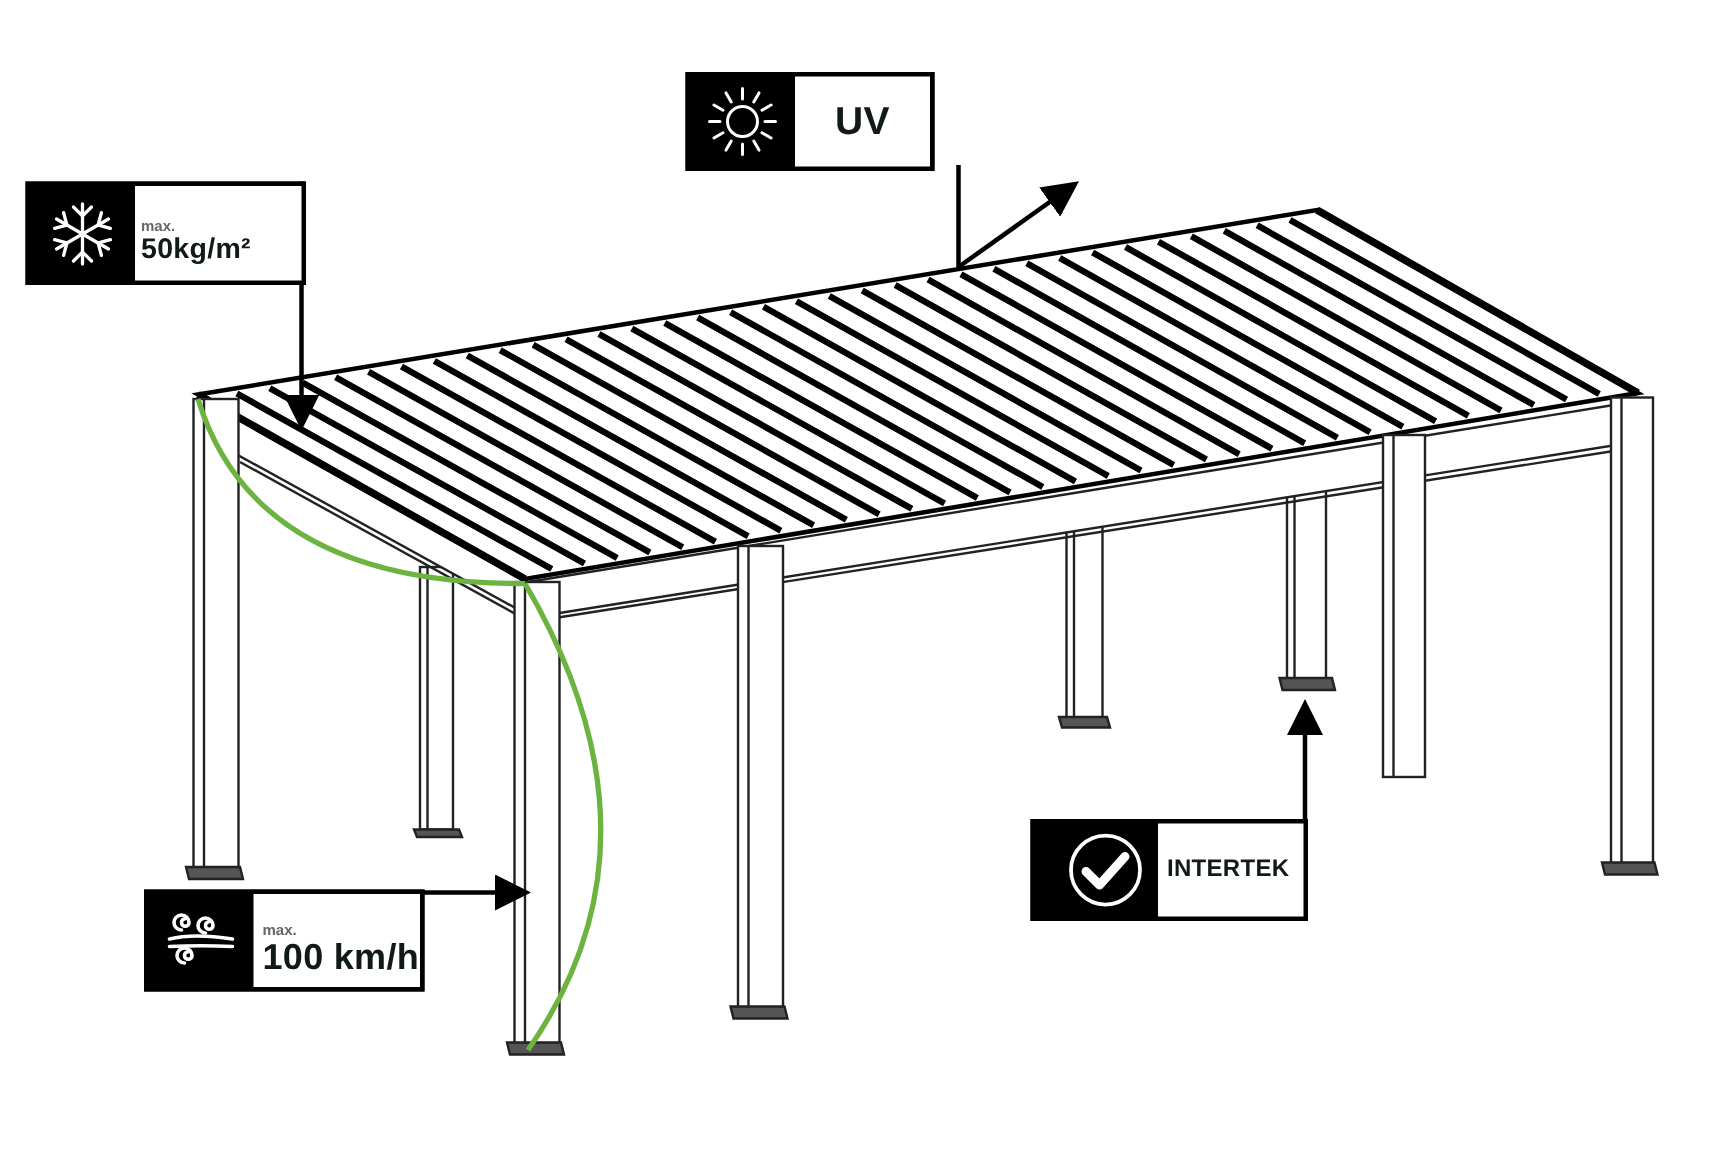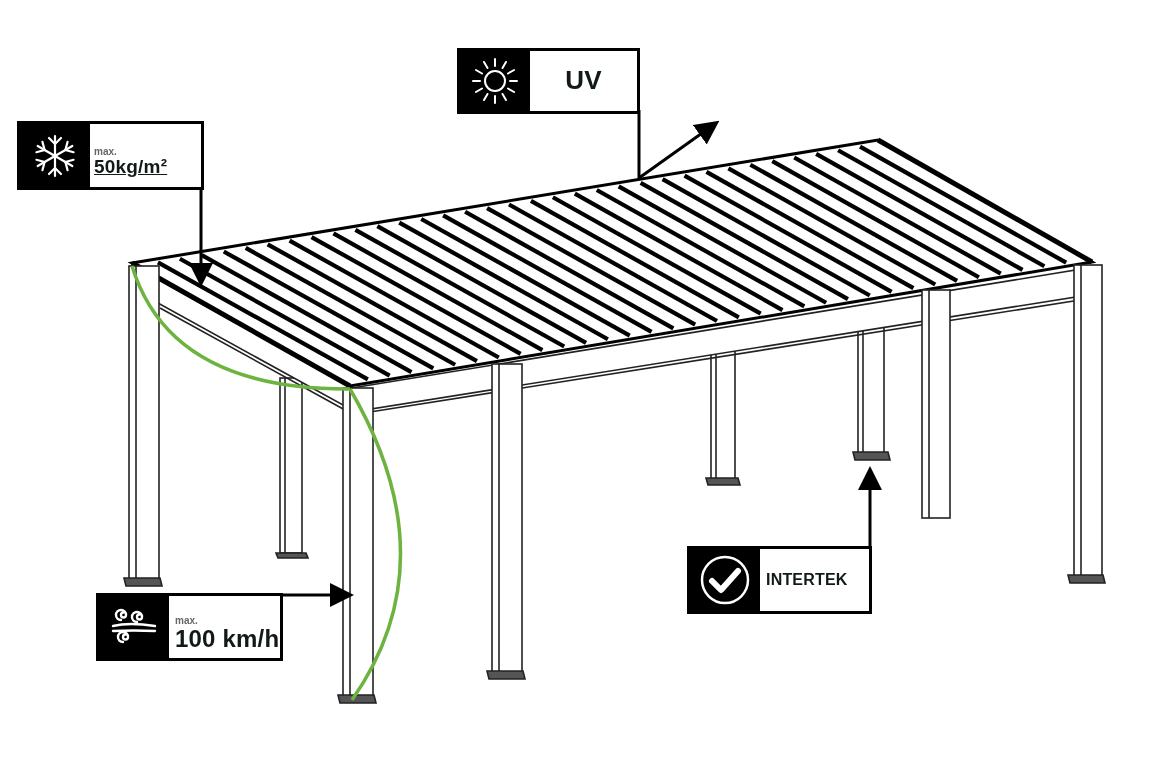--- a/index.html
+++ b/index.html
@@ -7,30 +7,30 @@
          font-family: "Liberation Sans", sans-serif; }
   #drawing { position: absolute; left: 0; top: 0; width: 1149px; height: 774px; }
   .callout { position: absolute; display: flex; background: #000; border: 3px solid #000; box-sizing: border-box; }
   .callout .icon-box { background: #000; display: flex; align-items: center; justify-content: center; }
   .callout .text-box { background: #fff; display: flex; flex-direction: column; justify-content: center; color: #111a15; }
   .small-label { font-size: 10px; font-weight: bold; color: #666; line-height: 11px; margin-top: 12px; }
   .big-label { font-weight: bold; line-height: 1.05; letter-spacing: 0.2px; }
   #snow-callout { left: 17px; top: 121px; width: 187px; height: 69px; }
   #snow-callout .icon-box { width: 70px; }
   #snow-callout .text-box { flex: 1; padding-left: 4px; }
-  #snow-callout .big-label { font-size: 19px; text-decoration: underline; }
-  #uv-callout { left: 457px; top: 48px; width: 183px; height: 66px; }
+  #snow-callout .big-label { font-size: 19px; }
+  #uv-callout { left: 457px; top: 48px; width: 166px; height: 66px; }
   #uv-callout .icon-box { width: 70px; }
   #uv-callout .text-box { flex: 1; align-items: center; }
   #uv-callout .big-label { font-size: 26px; }
   #wind-callout { left: 96px; top: 593px; width: 187px; height: 68px; }
   #wind-callout .icon-box { width: 70px; }
   #wind-callout .text-box { flex: 1; padding-left: 6px; }
   #wind-callout .big-label { font-size: 24px; }
-  #cert-callout { left: 687px; top: 546px; width: 185px; height: 68px; }
+  #cert-callout { left: 687px; top: 546px; width: 185px; height: 68px; padding-left: 12px; }
   #cert-callout .icon-box { width: 70px; }
   #cert-callout .text-box { flex: 1; padding-left: 6px; }
   #cert-callout .big-label { font-size: 16px; }
 </style>
 </head>
 <body>
 
 <svg id="drawing" viewBox="0 0 1149 774" xmlns="http://www.w3.org/2000/svg">
   <defs>
     <marker id="arrowhead" markerWidth="8" markerHeight="8" refX="5" refY="4" orient="auto" markerUnits="strokeWidth">

